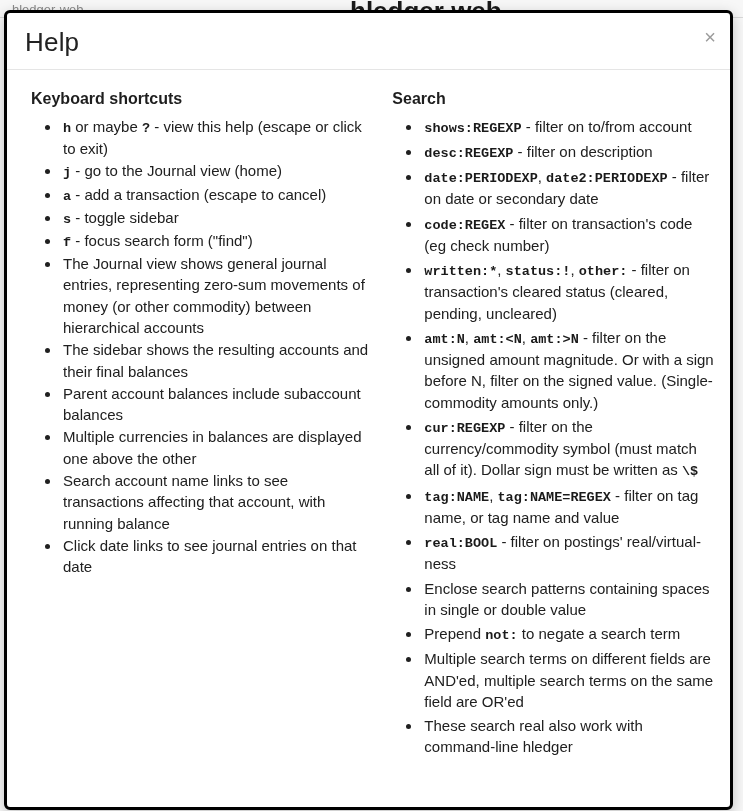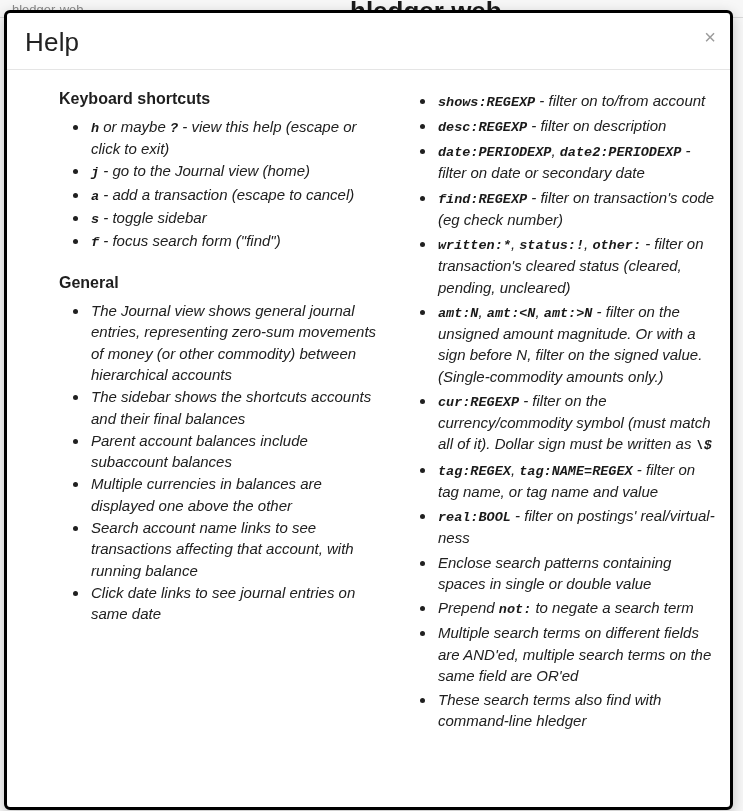--- a/index.html
+++ b/index.html
@@ -86,21 +86,20 @@
     line-height: 1;
     background: none;
     border: none;
     padding: 0;
     font-family: "Liberation Sans", sans-serif;
   }
   #modal-body {
     display: flex;
     padding: 20px 14px 0 14px;
     box-sizing: border-box;
-    margin-left: 28px;
   }
   .col {
     box-sizing: border-box;
   }
   .col-left {
     width: 368px;
     padding-right: 10px;
   }
   .col-right {
     width: 340px;
@@ -112,21 +111,20 @@
     margin: 0 0 8px 10px;
     font-family: "Liberation Sans", sans-serif;
   }
   h3.section.spaced {
     margin-top: 22px;
   }
   ul.help-list {
     list-style: disc;
     margin: 0 0 0 0;
     padding-left: 40px;
-    font-style: italic;
   }
   ul.help-list li {
     font-size: 15px;
     line-height: 1.42;
     color: #202020;
     margin-bottom: 1px;
     padding-left: 2px;
   }
   .col-right ul.help-list li {
     margin-bottom: 3px;
@@ -155,41 +153,41 @@
   <div id="modal-body">
     <div class="col col-left">
         <h3 class="section">Keyboard shortcuts</h3>
         <ul class="help-list">
           <li><code>h</code> or maybe <code>?</code> - view this help (escape or click to exit)</li>
           <li><code>j</code> - go to the Journal view (home)</li>
           <li><code>a</code> - add a transaction (escape to cancel)</li>
           <li><code>s</code> - toggle sidebar</li>
           <li><code>f</code> - focus search form ("find")</li>
         </ul>
-        <h3 class="section spaced">General</h3>
         <ul class="help-list">
           <li>The Journal view shows general journal entries, representing zero-sum movements of money (or other commodity) between hierarchical accounts</li>
-          <li>The sidebar shows the shortcuts accounts and their final balances</li>
+          <li>The sidebar shows the resulting accounts and their final balances</li>
           <li>Parent account balances include subaccount balances</li>
           <li>Multiple currencies in balances are displayed one above the other</li>
           <li>Search account name links to see transactions affecting that account, with running balance</li>
-          <li>Click date links to see journal entries on same date</li>
+          <li>Click date links to see journal entries on that date</li>
         </ul>
       </div>
     <div class="col col-right">
+        <h3 class="section">Search</h3>
         <ul class="help-list">
           <li><code>shows:REGEXP</code> - filter on to/from account</li>
           <li><code>desc:REGEXP</code> - filter on description</li>
           <li><code>date:PERIODEXP</code>, <code>date2:PERIODEXP</code> - filter on date or secondary date</li>
-          <li><code>find:REGEXP</code> - filter on transaction's code (eg check number)</li>
+          <li><code>code:REGEX</code> - filter on transaction's code (eg check number)</li>
           <li><code>written:*</code>, <code>status:!</code>, <code>other:</code> - filter on transaction's cleared status (cleared, pending, uncleared)</li>
           <li><code>amt:N</code>, <code>amt:&lt;N</code>, <code>amt:&gt;N</code> - filter on the unsigned amount magnitude. Or with a sign before N, filter on the signed value. (Single-commodity amounts only.)</li>
           <li><code>cur:REGEXP</code> - filter on the currency/commodity symbol (must match all of it). Dollar sign must be written as <code>\$</code></li>
-          <li><code>tag:REGEX</code>, <code>tag:NAME=REGEX</code> - filter on tag name, or tag name and value</li>
+          <li><code>tag:NAME</code>, <code>tag:NAME=REGEX</code> - filter on tag name, or tag name and value</li>
           <li><code>real:BOOL</code> - filter on postings' real/virtual-ness</li>
           <li>Enclose search patterns containing spaces in single or double value</li>
           <li>Prepend <code>not:</code> to negate a search term</li>
           <li>Multiple search terms on different fields are AND'ed, multiple search terms on the same field are OR'ed</li>
-          <li>These search terms also find with command-line hledger</li>
+          <li>These search real also work with command-line hledger</li>
         </ul>
       </div>
   </div>
 </div>
 
 </body></html>

